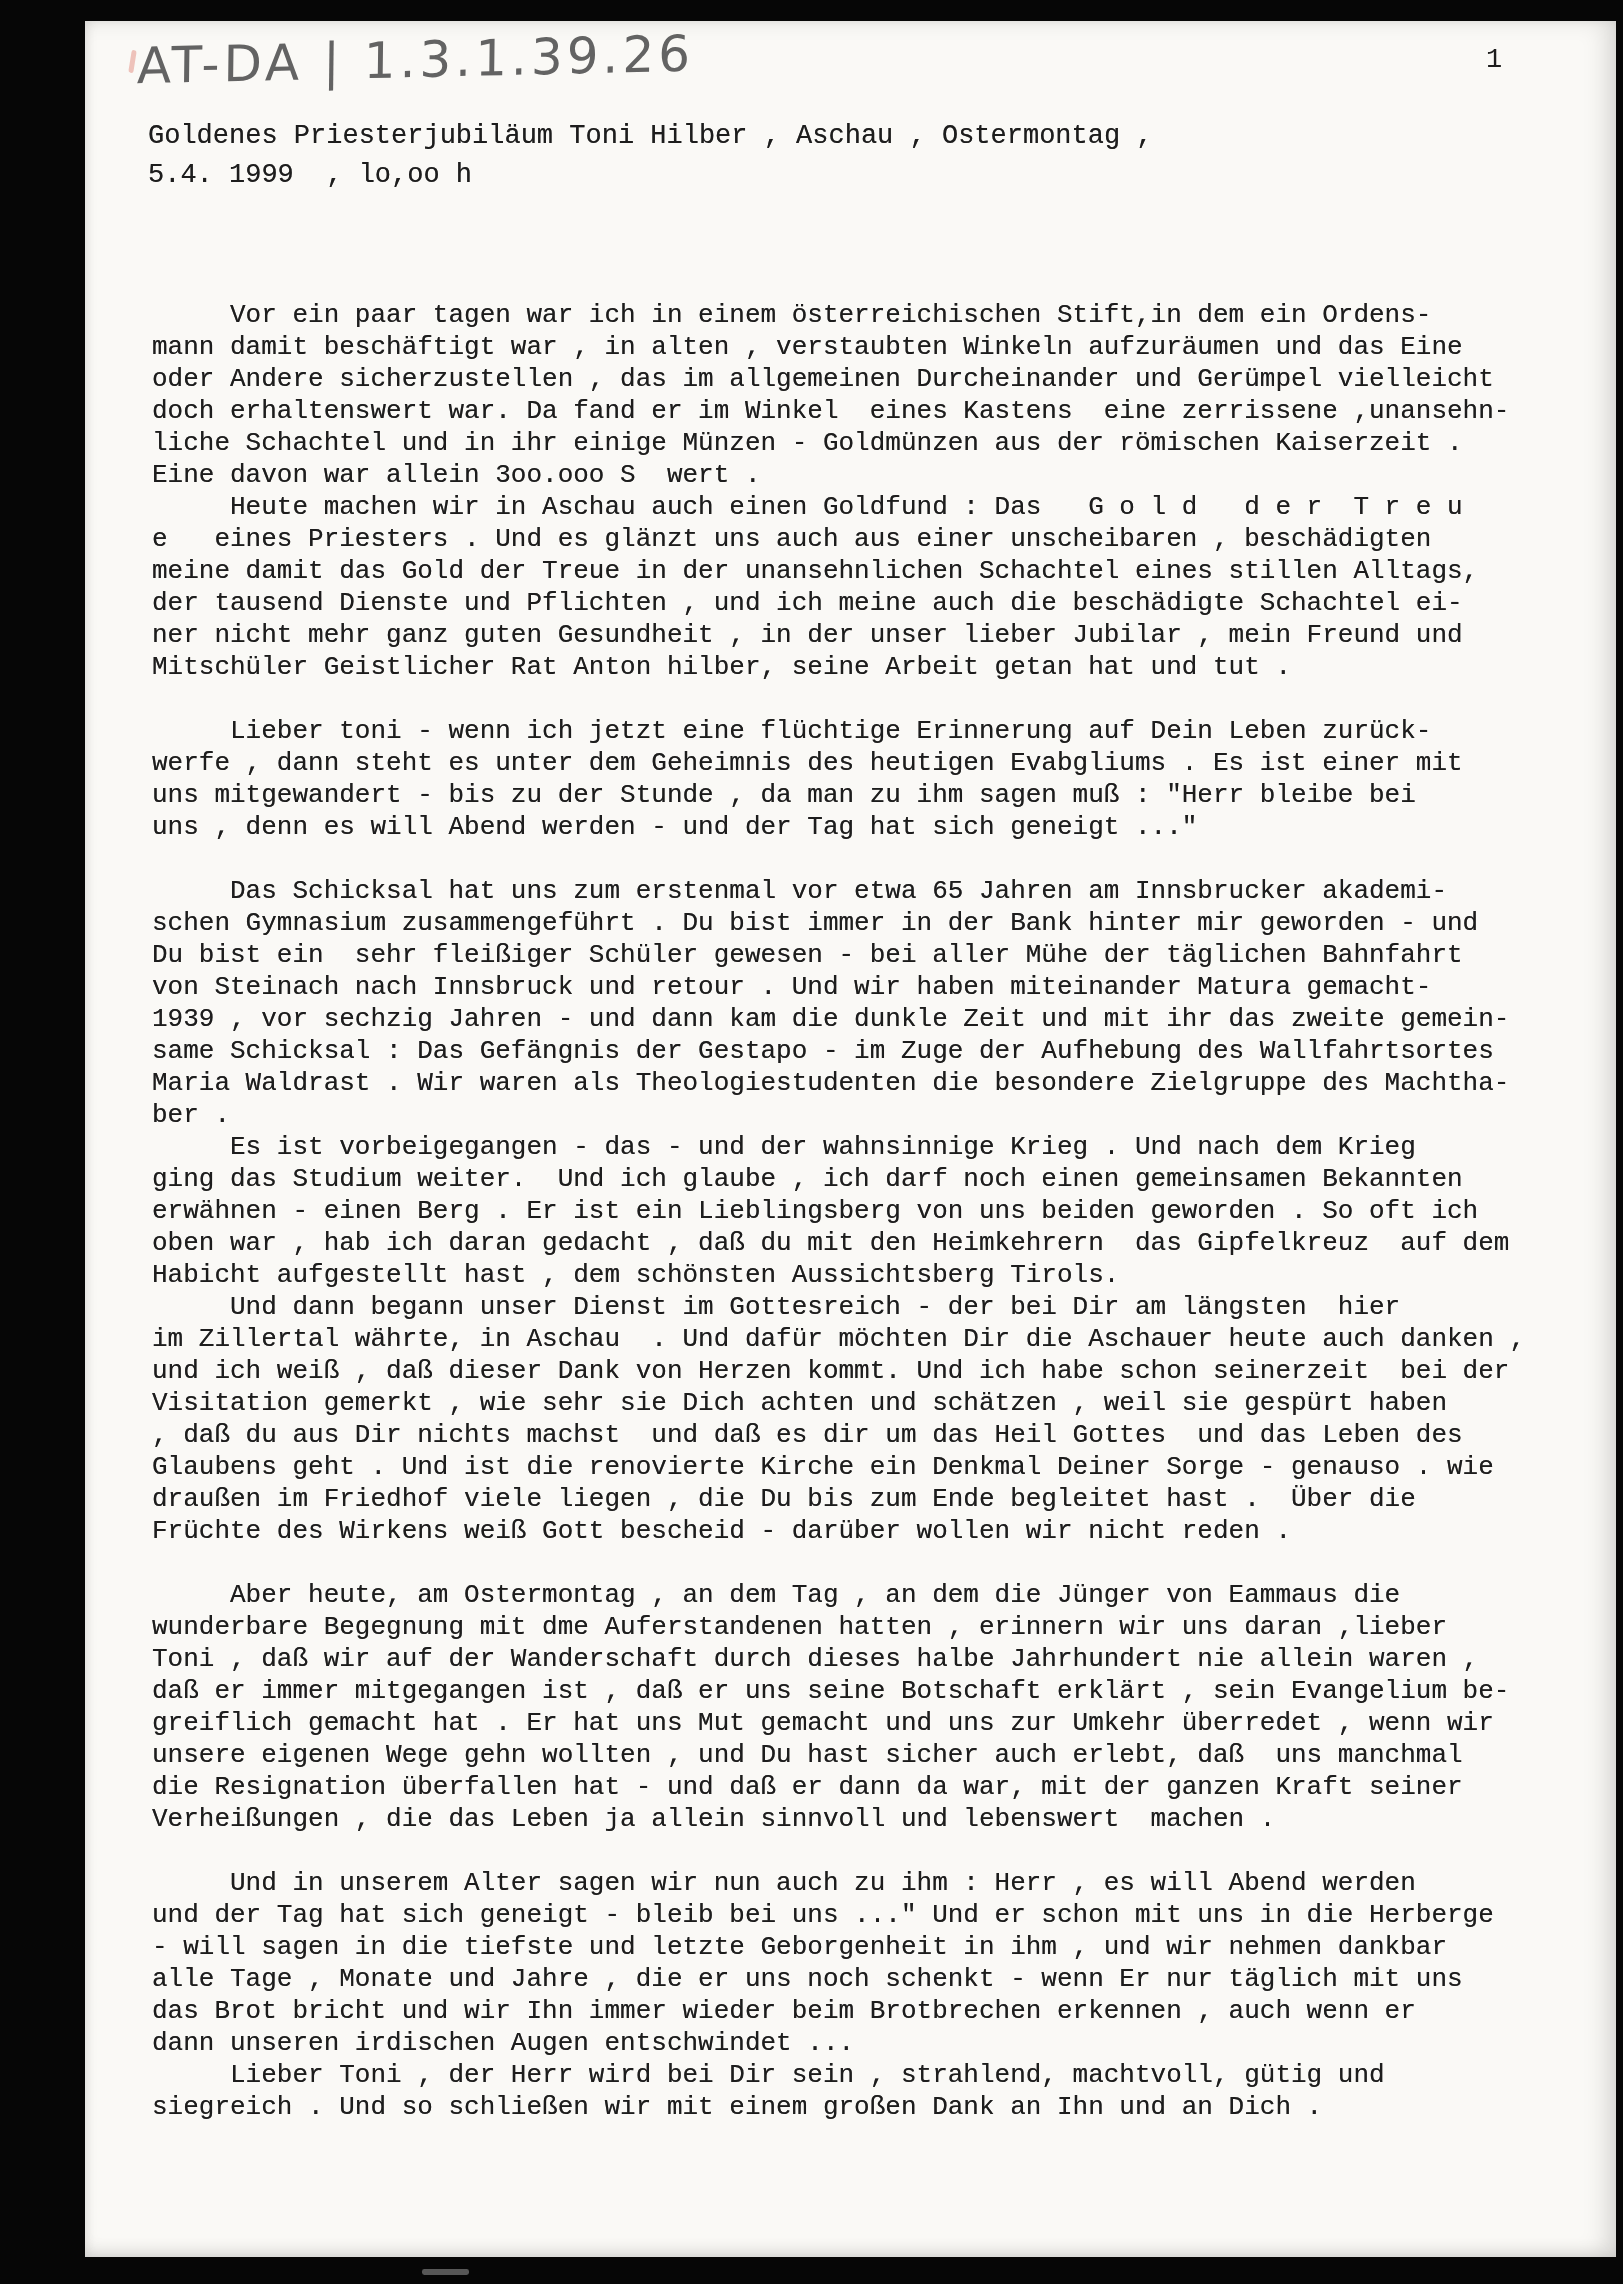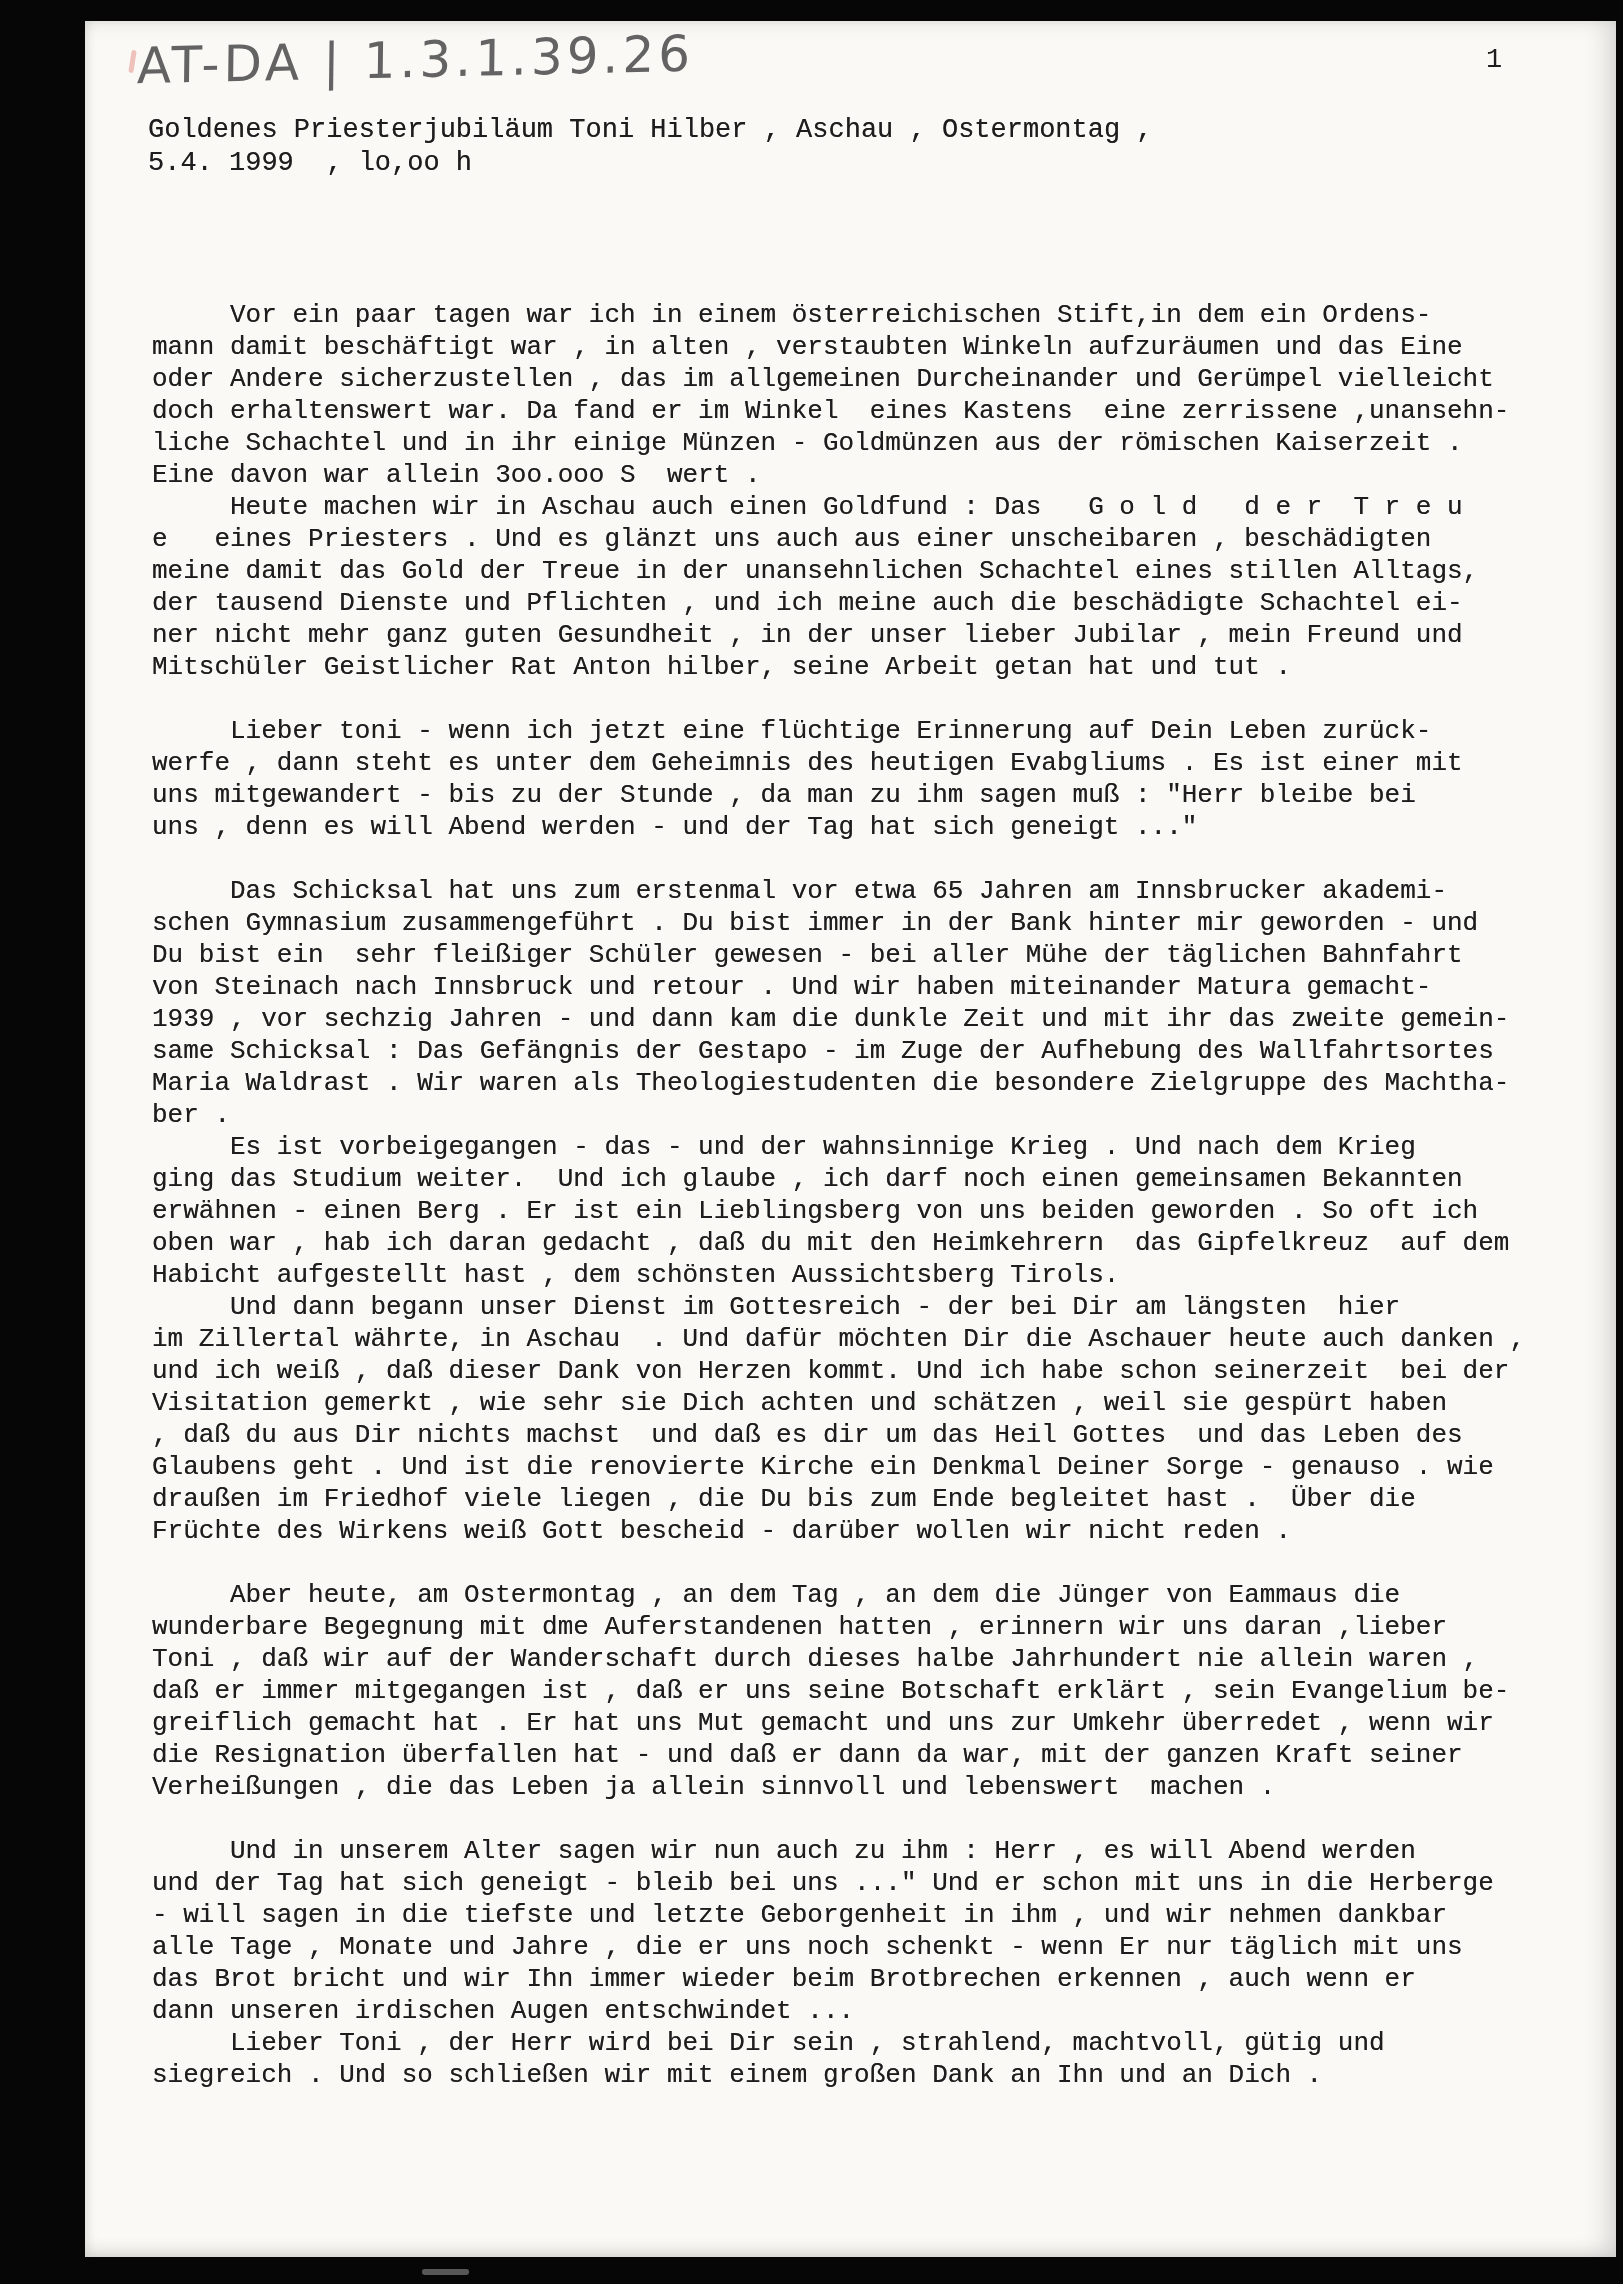--- a/index.html
+++ b/index.html
@@ -39,21 +39,21 @@
     font-size:27px;color:var(--ink);
   }
   .header{position:absolute;left:63px;top:93px;}
   .body-text{position:absolute;left:67px;top:242px;margin-top:36px;}
   .line{
     white-space:pre;
     font-size:26px;line-height:32px;
     color:var(--ink);
     text-shadow:0 0 0.6px rgba(10,10,10,0.6);
   }
-  .header .line{font-size:27px;line-height:33px;}
+  .header .line{font-size:27px;line-height:33px;margin-top:6px;}
   .smudge{
     position:absolute;left:422px;top:2269px;width:47px;height:5.7px;
     background:#9a9a9a;opacity:.55;border-radius:2.4px;
   }
 </style>
 </head>
 <body>
 
 <div class="page">
   <div class="pink-mark"></div>
@@ -102,20 +102,21 @@
       <div class="line">, daß du aus Dir nichts machst  und daß es dir um das Heil Gottes  und das Leben des</div>
       <div class="line">Glaubens geht . Und ist die renovierte Kirche ein Denkmal Deiner Sorge - genauso . wie</div>
       <div class="line">draußen im Friedhof viele liegen , die Du bis zum Ende begleitet hast .  Über die</div>
       <div class="line">Früchte des Wirkens weiß Gott bescheid - darüber wollen wir nicht reden .</div>
       <div class="line">&nbsp;</div>
       <div class="line">     Aber heute, am Ostermontag , an dem Tag , an dem die Jünger von Eammaus die</div>
       <div class="line">wunderbare Begegnung mit dme Auferstandenen hatten , erinnern wir uns daran ,lieber</div>
       <div class="line">Toni , daß wir auf der Wanderschaft durch dieses halbe Jahrhundert nie allein waren ,</div>
       <div class="line">daß er immer mitgegangen ist , daß er uns seine Botschaft erklärt , sein Evangelium be-</div>
       <div class="line">greiflich gemacht hat . Er hat uns Mut gemacht und uns zur Umkehr überredet , wenn wir</div>
+      <div class="line">unsere eigenen Wege gehn wollten , und Du hast sicher auch erlebt, daß  uns manchmal</div>
       <div class="line">die Resignation überfallen hat - und daß er dann da war, mit der ganzen Kraft seiner</div>
       <div class="line">Verheißungen , die das Leben ja allein sinnvoll und lebenswert  machen .</div>
       <div class="line">&nbsp;</div>
       <div class="line">     Und in unserem Alter sagen wir nun auch zu ihm : Herr , es will Abend werden</div>
       <div class="line">und der Tag hat sich geneigt - bleib bei uns ..." Und er schon mit uns in die Herberge</div>
       <div class="line">- will sagen in die tiefste und letzte Geborgenheit in ihm , und wir nehmen dankbar</div>
       <div class="line">alle Tage , Monate und Jahre , die er uns noch schenkt - wenn Er nur täglich mit uns</div>
       <div class="line">das Brot bricht und wir Ihn immer wieder beim Brotbrechen erkennen , auch wenn er</div>
       <div class="line">dann unseren irdischen Augen entschwindet ...</div>
       <div class="line">     Lieber Toni , der Herr wird bei Dir sein , strahlend, machtvoll, gütig und</div>

